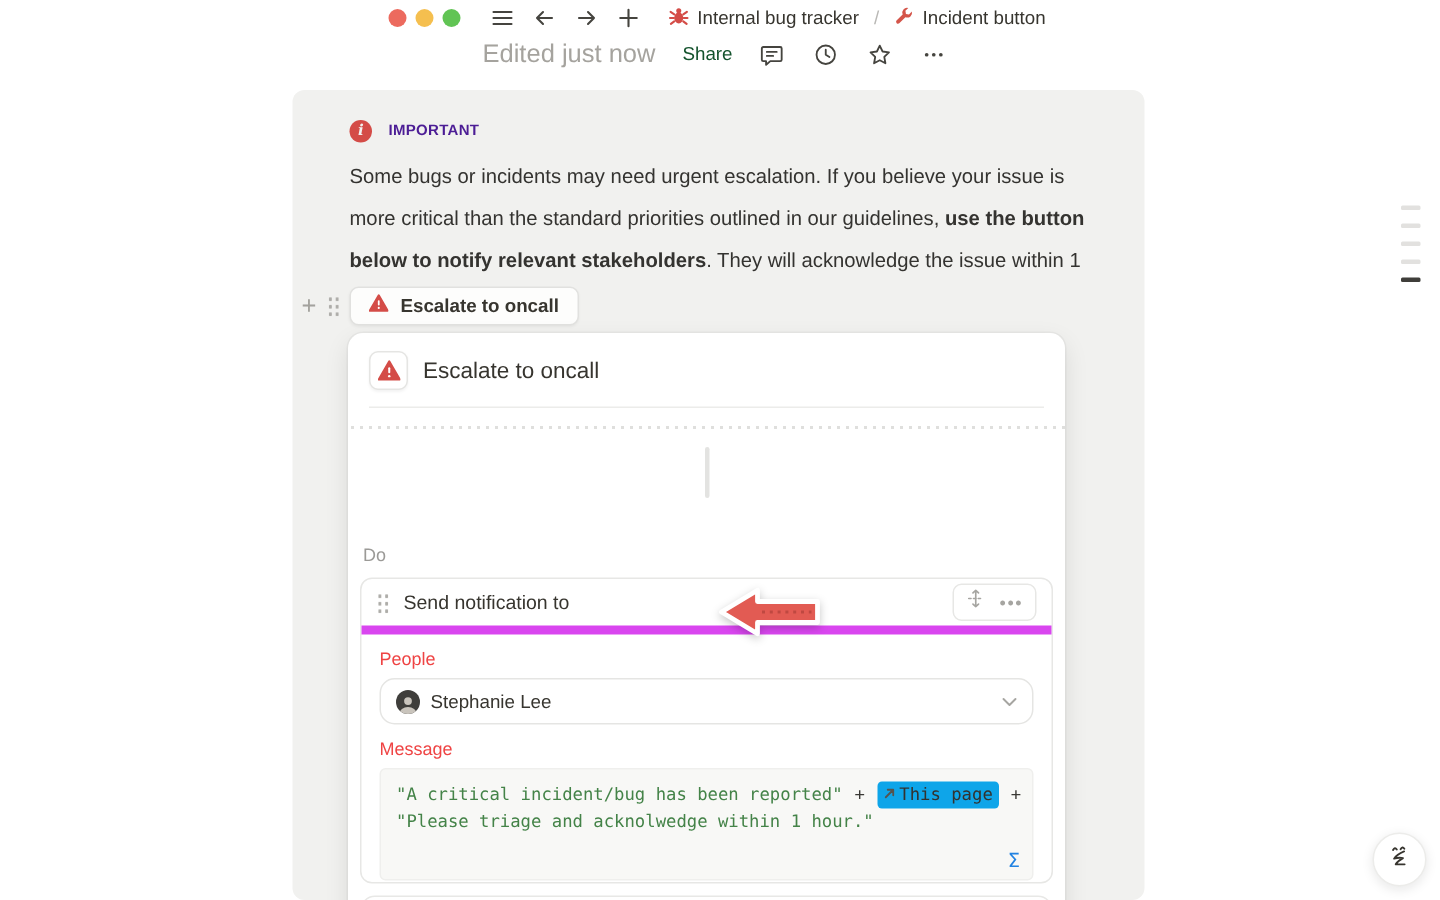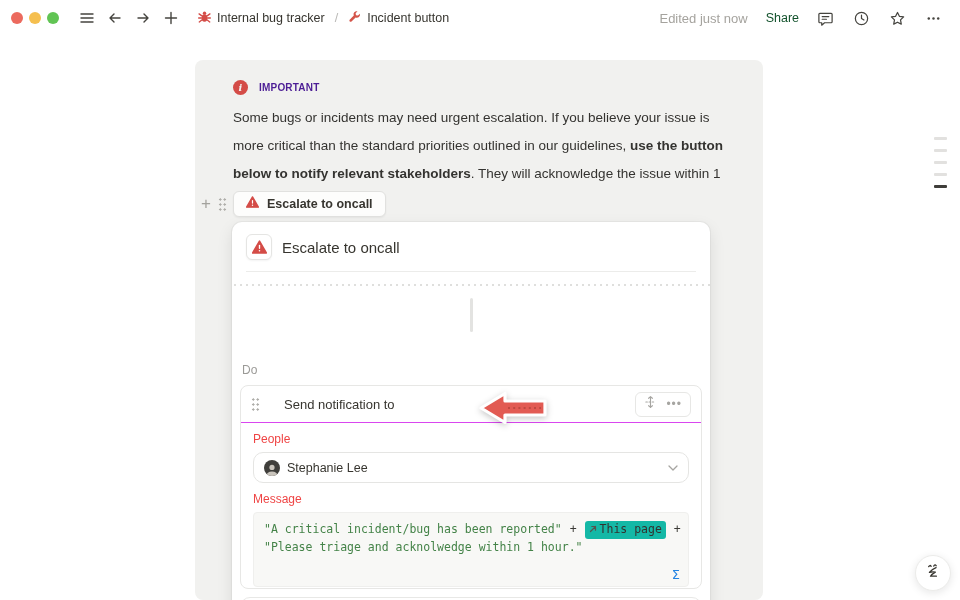--- a/index.html
+++ b/index.html
@@ -2,33 +2,33 @@
 <html><head>
 <meta charset="utf-8">
 <style>
   * { margin:0; padding:0; box-sizing:border-box; }
   html,body { width:960px; height:600px; overflow:hidden; background:#fff;
               font-family:"Liberation Sans","DejaVu Sans",sans-serif; color:#37352F; }
   .stage { position:absolute; inset:0; width:960px; height:600px; }
 
   
   .topbar { position:absolute; top:0; left:0; right:0; height:36px; background:#fff;
-            display:flex; align-items:center; justify-content:space-between; padding:0 11px; }
+            display:flex; align-items:center; justify-content:space-between; padding:0 11px;flex-direction:column; }
   .tb-left { display:flex; align-items:center; }
   .lights { display:flex; align-items:center; gap:6px; margin-right:16px; }
   .light { width:12px; height:12px; border-radius:50%; }
   .light.red { background:#EC6A5E; } .light.yellow { background:#F5BF4F; } .light.green { background:#61C454; }
   .tb-ic { width:24px; height:24px; display:flex; align-items:center; justify-content:center;
            color:#45443F; margin-right:4px; border-radius:4px; }
   .tb-ic svg { display:block; }
   .crumbs { display:flex; align-items:center; gap:6px; margin-left:6px; font-size:12.5px; }
   .crumb { display:flex; align-items:center; gap:5px; padding:2px 4px; border-radius:4px; }
   .crumb-sep { color:#B9B8B5; }
   .tb-right { display:flex; align-items:center; gap:8px; }
-  .edited { color:#A5A39E; font-size:13px; margin-right:4px; }
+  .edited { color:#A5A39E; font-size:17px; margin-right:4px; }
   .share { font-size:12.5px; color:#14532d; padding:3px 6px; border-radius:4px; }
 
   
   .callout { position:absolute; left:195px; top:60px; width:568px; height:540px;
              background:#F1F1EF; border-radius:8px; }
   .callout-head { display:flex; align-items:center; gap:11px; padding:20px 38px 0 38px; }
   .info-badge { width:15px; height:15px; border-radius:50%; background:#D44C47; color:#F1F1EF;
                 font-size:10px; font-weight:700; display:flex; align-items:center; justify-content:center;
                 font-family:"DejaVu Serif",serif; font-style:italic; flex:0 0 auto; }
   .callout-title { color:#4c1d95; font-weight:700; font-size:10px; letter-spacing:.2px; }
@@ -60,22 +60,22 @@
                background-size:6px 2px; background-repeat:repeat-x; }
   .pp-cursor { position:absolute; left:50%; top:76px; width:3px; height:34px;
                margin-left:-1px; background:#E3E3E1; border-radius:2px; }
   .do-label { position:absolute; left:10px; top:141px; font-size:12px; color:#9B9A97; }
   .do-card { position:absolute; left:8px; top:163px; width:462px; height:204px;
              background:#fff; border:1px solid #E7E7E5; border-radius:8px; }
   .card2 { position:absolute; left:8px; top:375px; width:462px; height:24px;
            background:#fff; border:1px solid #E8E8E6; border-radius:10px; }
 
   
-  .act-row { height:37px; display:flex; align-items:center; gap:24px; padding:0 10px;
-             border-bottom:1px solid #d946ef; }
+  .act-row { height:37px; display:flex; align-items:center; gap:9px; padding:0 10px;
+             border-bottom:6px solid #d946ef; }
   .act-label { font-size:13px; color:#37352F; }
   .chip { display:inline-flex; align-items:center; gap:5px; height:21px; padding:0 7px;
           background:#E9E9E7; border-radius:4px; color:#6E6D68; font-size:12.5px; }
   .ctrls { margin-left:auto; display:flex; align-items:center; gap:9px; height:25px; padding:0 8px;
            border:1px solid #E7E7E5; border-radius:6px; color:#A6A5A1; background:#fff; }
   .ctrl-ellipsis { font-size:12px; letter-spacing:1px; color:#A6A5A1; line-height:1; }
 
   .card-body { padding:0 12px; }
   .field-label { font-size:12px; color:#ef4444; margin-top:9px; }
   .people-select { margin-top:6px; height:31px; border:1px solid #E5E5E3; border-radius:10px;
@@ -84,21 +84,21 @@
             display:flex; align-items:flex-end; justify-content:center; flex:0 0 auto; }
   .person-name { font-size:12.5px; color:#37352F; }
   .sel-chev { margin-left:auto; color:#A6A5A1; display:flex; }
 
   .code-block { position:relative; margin-top:6px; height:75px; background:#F8F8F6;
                 border:1px solid #EFEFED; border-radius:4px; padding:8px 10px;
                 font-family:"DejaVu Sans Mono","Liberation Mono",monospace; font-size:11.5px;
                 line-height:17.5px; color:#2F2E2B; white-space:nowrap; }
   .code-green { color:#448348; }
   .code-plus { color:#3A3935; padding:0 1px; }
-  .page-chip { display:inline-flex; align-items:center; gap:3px; background:#14b8a6;
+  .page-chip { display:inline-flex; align-items:center; gap:3px; background:#0ea5e9;
                border-radius:3px; padding:0 4px; color:#33322F; }
   .sigma { position:absolute; right:8px; bottom:3px; color:#2383E2; font-size:13px;
            font-family:"DejaVu Sans",sans-serif; }
 
   
   .anno-arrow { position:absolute; left:475px; top:388px; width:76px; height:40px;
                 filter:drop-shadow(0 2px 3px rgba(0,0,0,.22)); pointer-events:none; }
 
   
   .toc { position:absolute; left:934px; top:137px; width:14px; }

